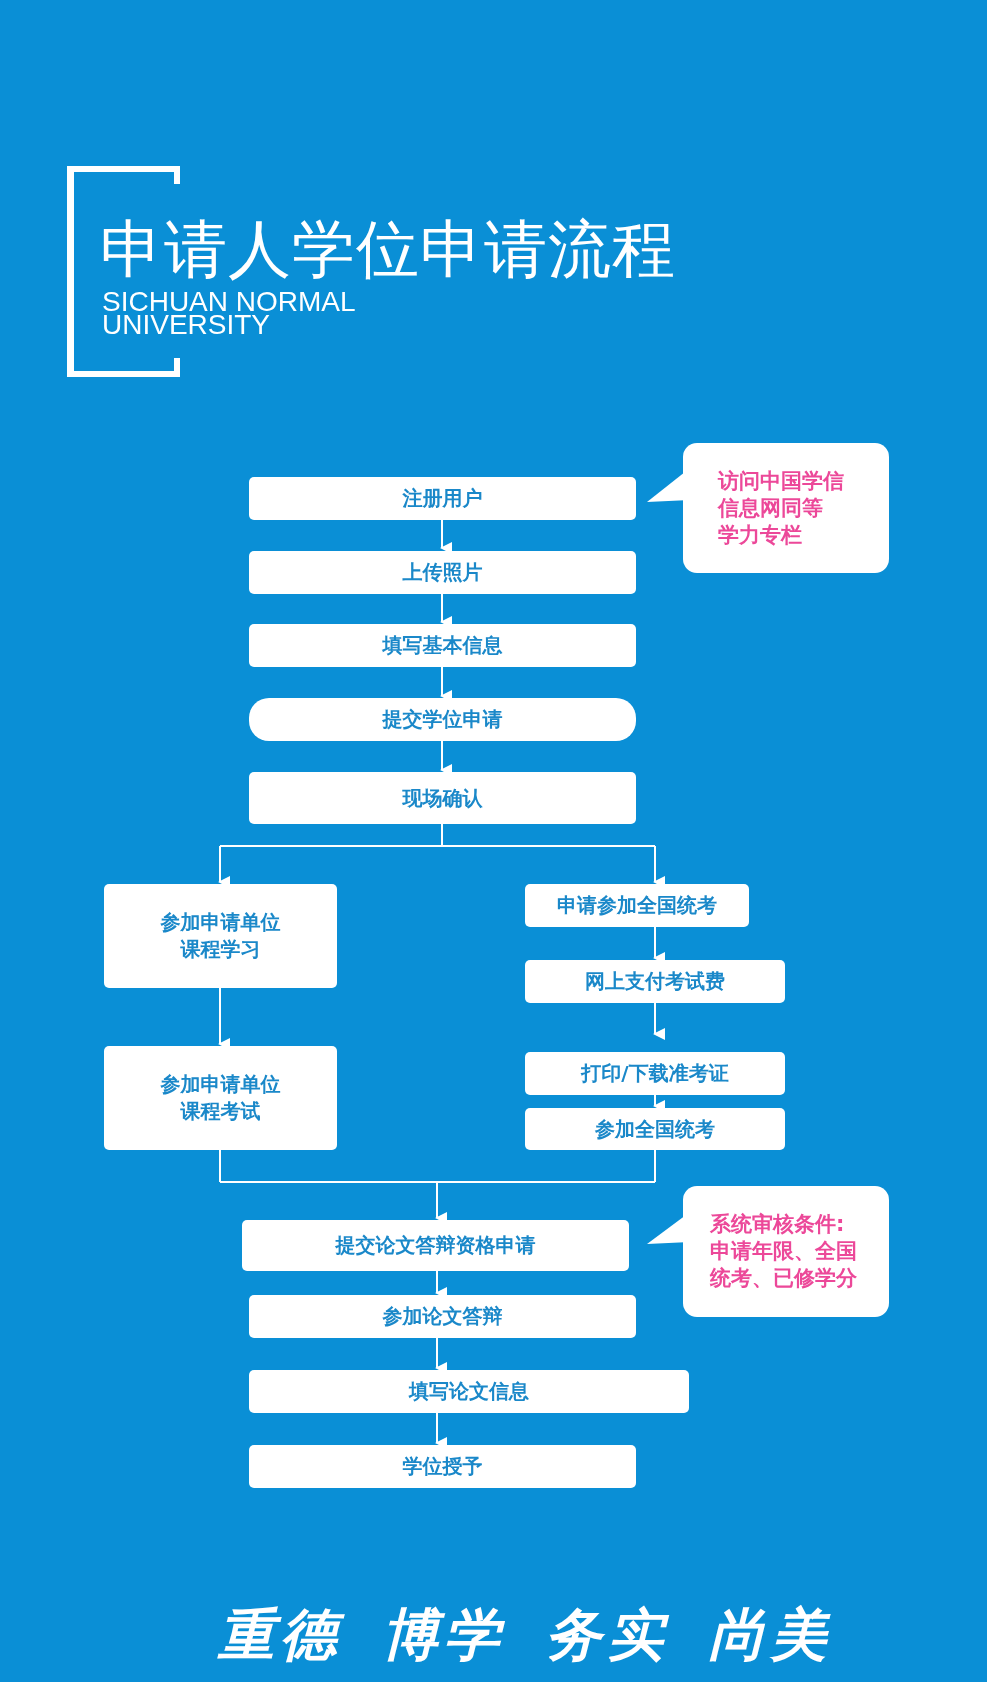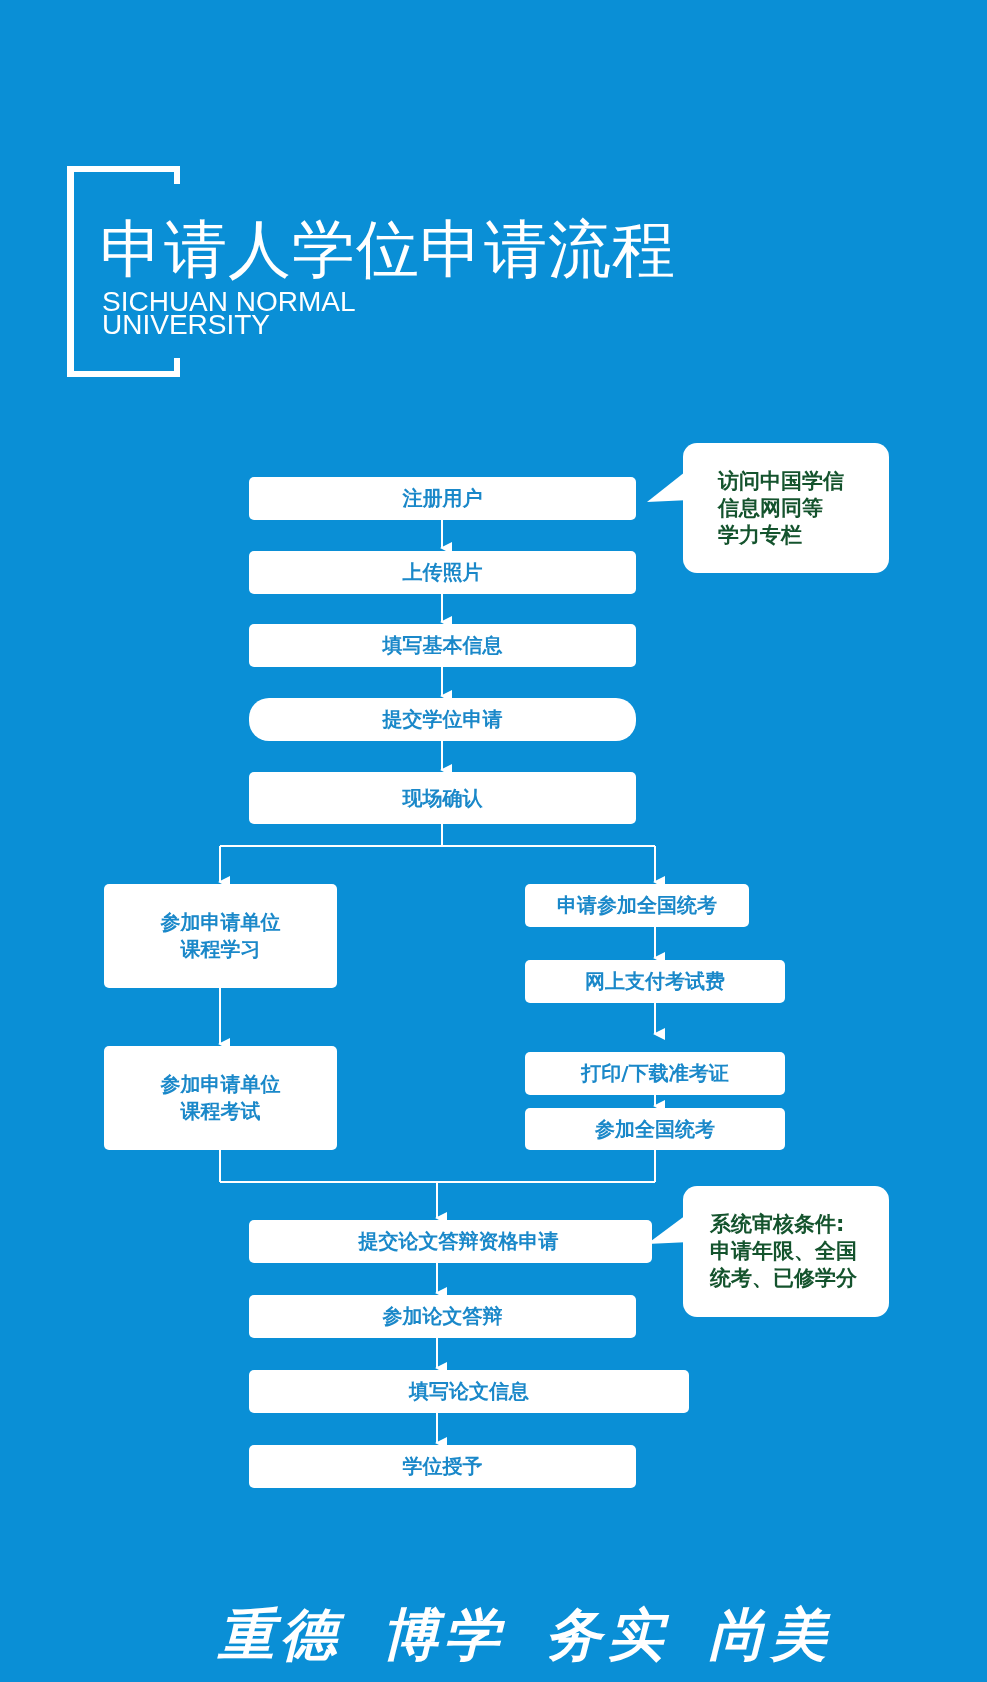--- a/index.html
+++ b/index.html
@@ -20,21 +20,21 @@
     font-size:28px; line-height:23px; white-space:pre-line;
   }
   .box {
     position:absolute; background:#ffffff; border-radius:5px;
     color:#1a88c9; font-weight:bold; font-size:20px;
     display:flex; align-items:center; justify-content:center; text-align:center;
     line-height:27px; white-space:pre-line;
   }
   .callout {
     position:absolute; background:#fff; border-radius:14px;
-    color:#14532d; font-weight:bold; font-size:21px; line-height:27px;
+    color:#ec4899; font-weight:bold; font-size:21px; line-height:27px;
     padding:0 0 0 35px; box-sizing:border-box;
     display:flex; align-items:center; white-space:pre-line;
   }
   svg.lines { position:absolute; left:0; top:0; }
   .motto {
     position:absolute; left:0; width:987px; top:1598px; text-align:center;
     color:#fff; font-family:"DejaVu Serif", serif; font-style:italic; font-weight:bold;
     font-size:56px; letter-spacing:6px; word-spacing:14px;padding-left:32px;
   }
 </style>
@@ -99,21 +99,21 @@
 <div class="box" style="left:104px; top:884px; width:233px; height:104px;">参加申请单位
 课程学习</div>
 <div class="box" style="left:104px; top:1046px; width:233px; height:104px;">参加申请单位
 课程考试</div>
 
 <div class="box" style="left:525px; top:884px; width:224px; height:43px;">申请参加全国统考</div>
 <div class="box" style="left:525px; top:960px; width:260px; height:43px;">网上支付考试费</div>
 <div class="box" style="left:525px; top:1036px; width:260px; height:43px;margin-top:16px;">打印/下载准考证</div>
 <div class="box" style="left:525px; top:1108px; width:260px; height:42px;">参加全国统考</div>
 
-<div class="box" style="left:249px; top:1220px; width:387px; height:43px;padding-left:16px;">提交论文答辩资格申请</div>
+<div class="box" style="left:242px; top:1220px; width:387px; height:51px;">提交论文答辩资格申请</div>
 <div class="box" style="left:249px; top:1295px; width:387px; height:43px;">参加论文答辩</div>
 <div class="box" style="left:249px; top:1370px; width:440px; height:43px;">填写论文信息</div>
 <div class="box" style="left:249px; top:1445px; width:387px; height:43px;">学位授予</div>
 
 <div class="callout" style="left:683px; top:443px; width:206px; height:130px;">访问中国学信
 信息网同等
 学力专栏</div>
 <div class="callout" style="left:683px; top:1186px; width:206px; height:131px; padding-left:27px;">系统审核条件:
 申请年限、全国
 统考、已修学分</div>

